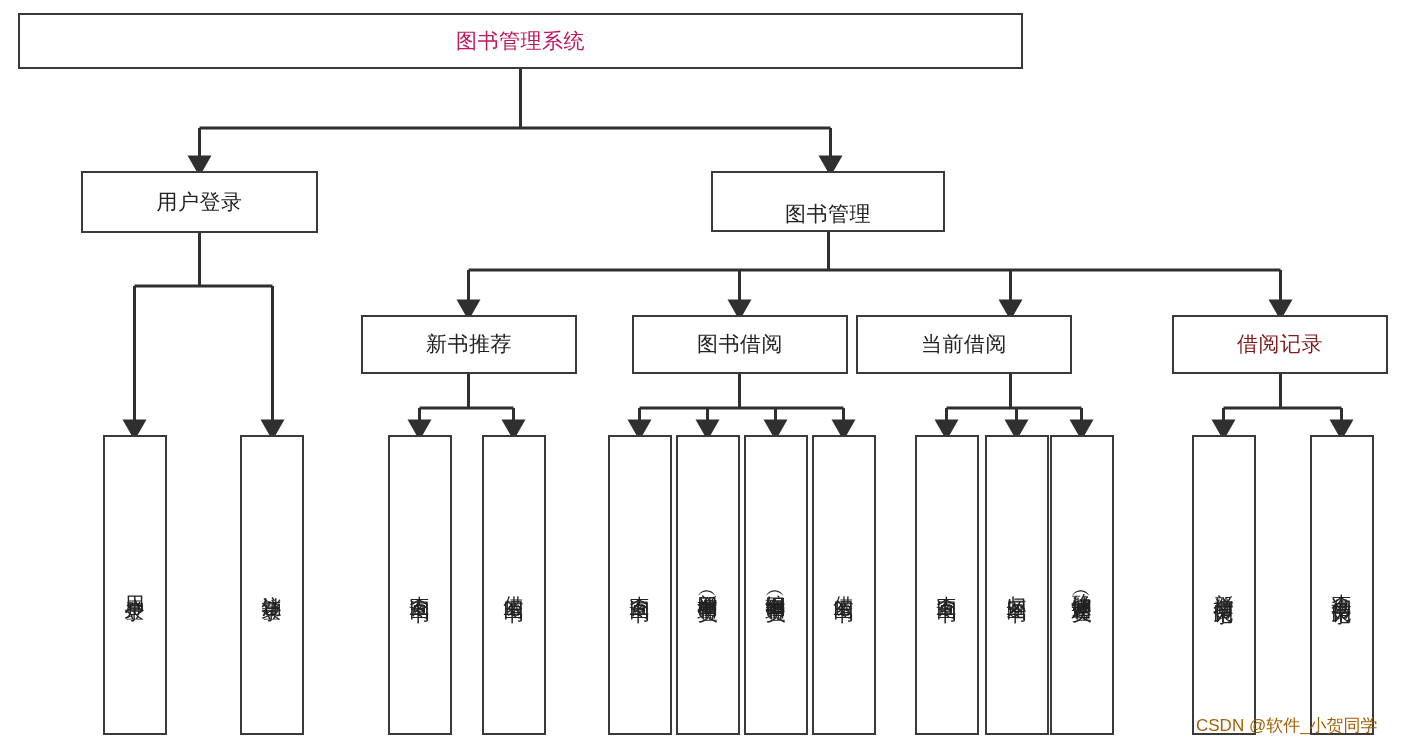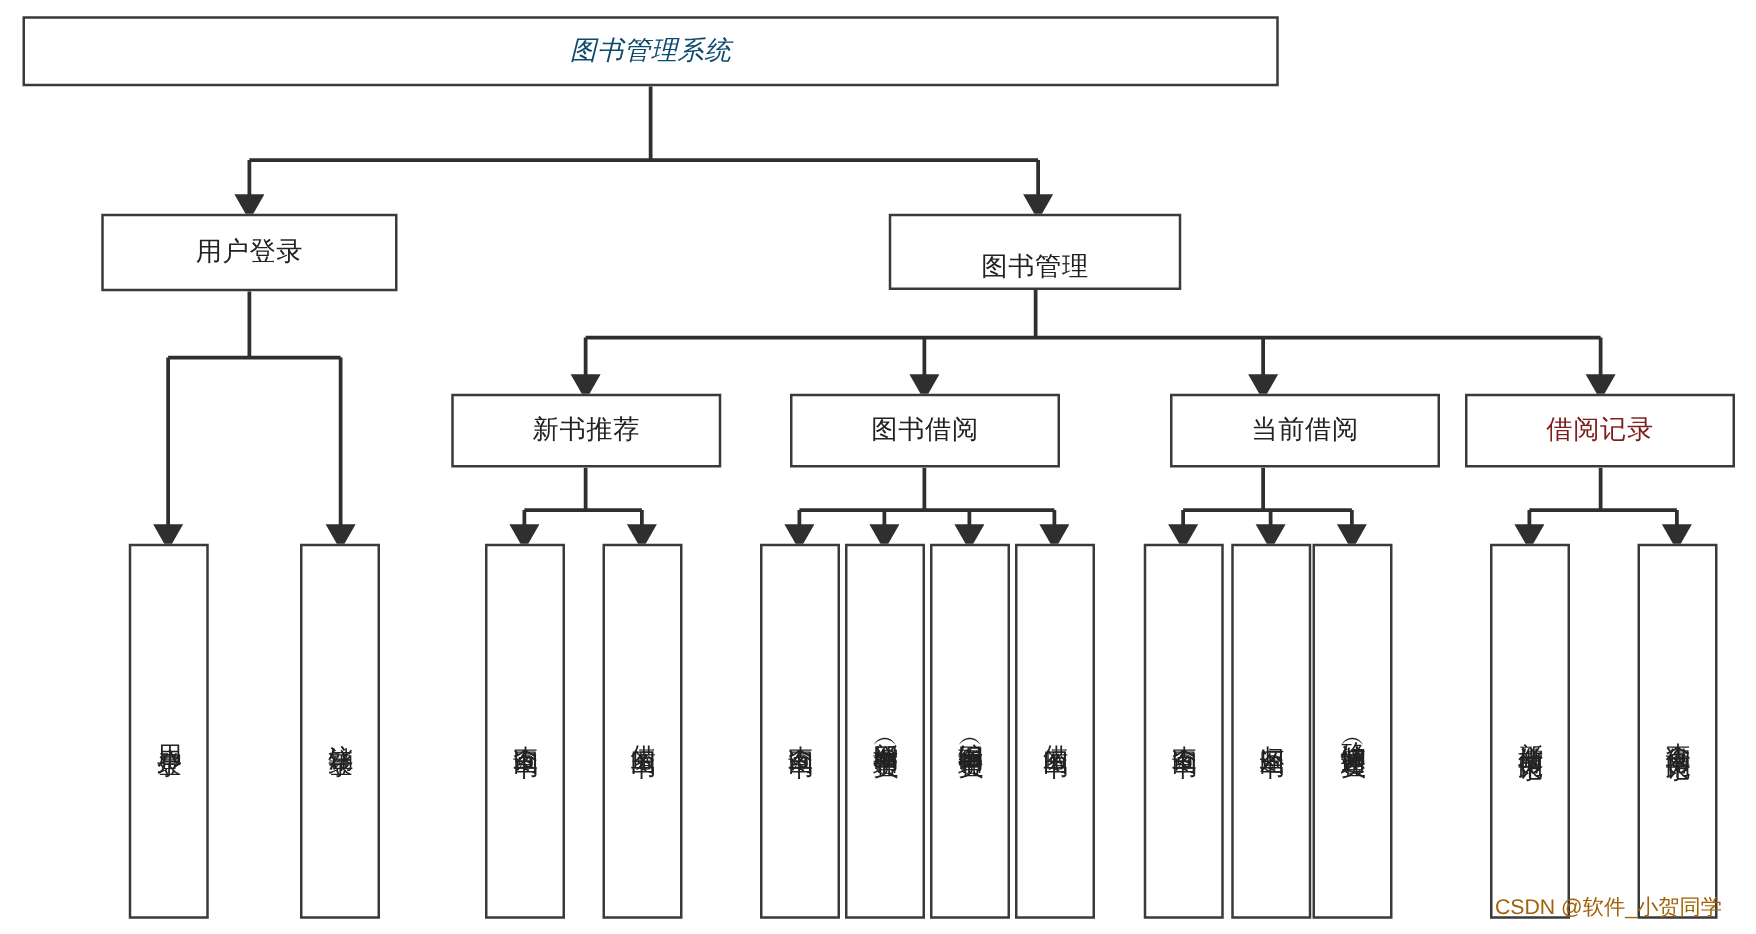--- a/index.html
+++ b/index.html
@@ -117,37 +117,37 @@
       <path d="M1081.5,408 L1081.5,426" marker-end="url(#arrow)"></path>
 
       <path d="M1280.5,374 L1280.5,408"></path>
       <path d="M1223.5,408 L1341.5,408"></path>
       <path d="M1223.5,408 L1223.5,426" marker-end="url(#arrow)"></path>
       <path d="M1341.5,408 L1341.5,426" marker-end="url(#arrow)"></path>
     </g>
   </svg>
 
   <div class="node" style="left: 18px; top: 13px; width: 1005px; height: 56px; border-color: rgb(58, 58, 58); background: rgb(255, 255, 255);">
-    <span class="node-label" style="color: #0c4a6e; font-style: italic;">图书管理系统</span>
+    <span class="node-label" style="color: #be185d;">图书管理系统</span>
   </div>
 
   <div class="node" style="left: 81px; top: 171px; width: 237px; height: 62px; border-color: rgb(58, 58, 58); background: rgb(255, 255, 255);">
     <span class="node-label" style="color: rgb(34, 34, 34);">用户登录</span>
   </div>
   <div class="node" style="left: 711px; top: 171px; width: 234px; height: 61px; border-color: rgb(58, 58, 58); background: rgb(255, 255, 255);">
     <span class="node-label" style="color: rgb(34, 34, 34); margin-top: 25px;">图书管理</span>
   </div>
 
   <div class="node" style="left: 632px; top: 315px; width: 216px; height: 59px; border-color: rgb(58, 58, 58); background: rgb(255, 255, 255);">
     <span class="node-label" style="color: rgb(34, 34, 34);">图书借阅</span>
   </div>
   <div class="node" style="left: 361px; top: 315px; width: 216px; height: 59px; border-color: rgb(58, 58, 58); background: rgb(255, 255, 255);">
     <span class="node-label" style="color: rgb(34, 34, 34);">新书推荐</span>
   </div>
-  <div class="node" style="left: 936px; top: 315px; width: 216px; height: 59px; border-color: rgb(58, 58, 58); background: rgb(255, 255, 255);">
+  <div class="node" style="left: 856px; top: 315px; width: 216px; height: 59px; border-color: rgb(58, 58, 58); background: rgb(255, 255, 255);">
     <span class="node-label" style="color: rgb(34, 34, 34);">当前借阅</span>
   </div>
   <div class="node" style="left: 1172px; top: 315px; width: 216px; height: 59px; border-color: rgb(58, 58, 58); background: rgb(255, 255, 255);">
     <span class="node-label" style="color: #7f1d1d;">借阅记录</span>
   </div>
 
   <div class="node vertical" style="left: 103px; top: 435px; width: 64px; height: 300px; border-color: rgb(58, 58, 58); background: rgb(255, 255, 255);">
     <span class="node-label" style="color: rgb(34, 34, 34);">用户登录</span>
   </div>
   <div class="node vertical" style="left: 240px; top: 435px; width: 64px; height: 300px; border-color: rgb(58, 58, 58); background: rgb(255, 255, 255);">

